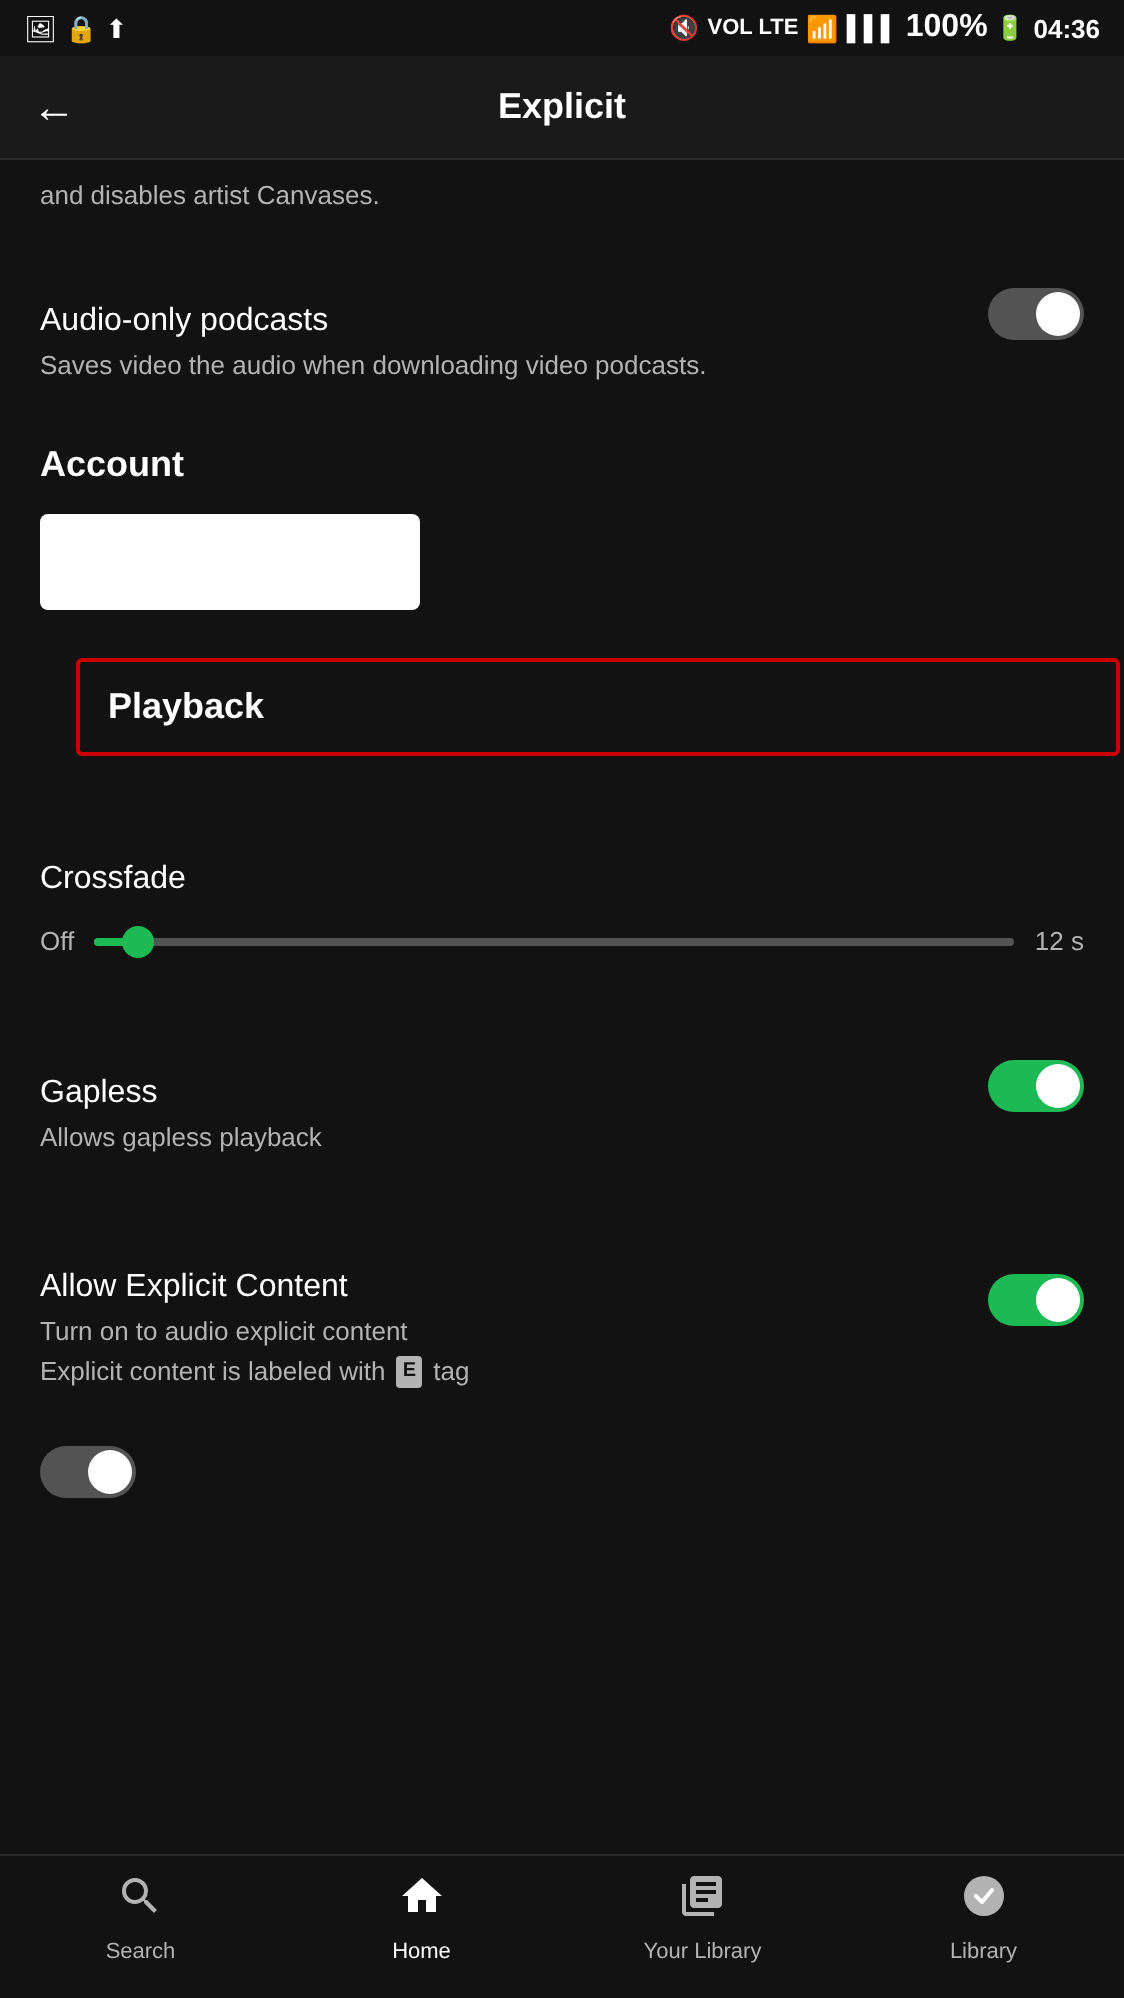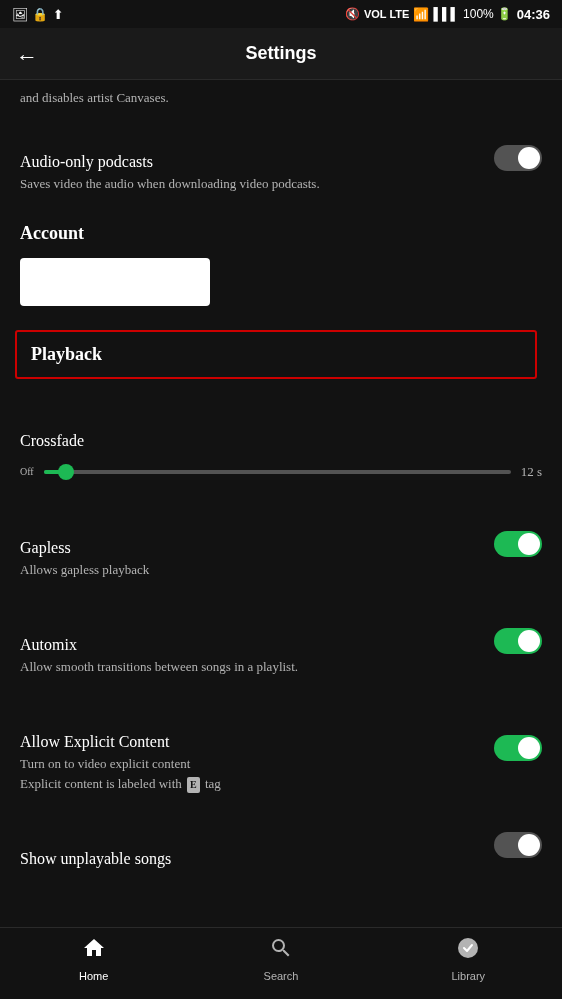--- a/index.html
+++ b/index.html
@@ -61,21 +61,20 @@
       font-weight: 700;
       color: #fff;
     }
 
     
     .main-content {
       flex: 1;
       overflow-y: auto;
       padding: 0;
       background: #121212;
-      font-family: Liberation Serif, serif;
     }
     .main-content::-webkit-scrollbar { display: none; }
 
     .setting-item {
       padding: 14px 20px;
       display: flex;
       align-items: center;
       justify-content: space-between;
     }
 
@@ -141,21 +140,21 @@
     .account-box {
       margin: 4px 20px 14px 20px;
       background: #ffffff;
       border-radius: 4px;
       height: 48px;
       width: 190px;
     }
 
     
     .playback-header {
-      margin: 10px 20px 10px 15px;
+      margin: 10px 20px 10px 38px;
       padding: 12px 14px;
       border: 2.5px solid #cc0000;
       border-radius: 3px;
       font-size: 18px;
       font-weight: 700;
       color: #ffffff;
       display: inline-block;
       width: calc(100% - 40px);
     }
 
@@ -163,21 +162,21 @@
     .crossfade-section {
       padding: 14px 20px 0 20px;
     }
     .crossfade-slider-row {
       display: flex;
       align-items: center;
       gap: 10px;
       padding: 10px 20px 14px 20px;
     }
     .crossfade-off-label {
-      font-size: 10px;
+      font-size: 13px;
       color: #b3b3b3;
     }
     .slider-container {
       flex: 1;
       position: relative;
       height: 20px;
       display: flex;
       align-items: center;
     }
     .slider-track {
@@ -277,29 +276,29 @@
   <div class="status-left">
     <span style="font-size:13px;">🖼</span>
     <span style="font-size:13px;">🔒</span>
     <span style="font-size:13px;">⬆</span>
   </div>
   <div class="status-right">
     <span style="font-size:12px;">🔇</span>
     <span style="font-size:11px; font-weight:600;">VOL LTE</span>
     <span style="font-size:13px;">📶</span>
     <span style="font-size:12px;">▌▌▌</span>
-    <span style="font-size:12px; font-weight:400;">100%</span>
+    <span style="font-size:16px; font-weight:700;">100%</span>
     <span style="font-size:12px;">🔋</span>
     <span style="font-size:13px; font-weight:700;">04:36</span>
   </div>
 </div>
 
 <div class="header">
   <span class="header-back">←</span>
-  <span class="header-title">Settings</span>
+  <span class="header-title">Explicit</span>
 </div>
 
 <div class="main-content">
 
   
   <div class="partial-text">and disables artist Canvases.</div>
 
   
   <div class="setting-item">
     <div class="setting-item-text">
@@ -340,79 +339,75 @@
     <div class="setting-item-text">
       <div class="setting-label">Gapless</div>
       <div class="setting-description">Allows gapless playback</div>
     </div>
     <div class="toggle on">
       <div class="toggle-knob"></div>
     </div>
   </div>
 
   
-  <div class="setting-item">
-    <div class="setting-item-text">
-      <div class="setting-label">Automix</div>
-      <div class="setting-description">Allow smooth transitions between songs in a playlist.</div>
-    </div>
-    <div class="toggle on">
-      <div class="toggle-knob"></div>
-    </div>
-  </div>
 
   
   <div class="setting-item">
     <div class="setting-item-text">
       <div class="setting-label">Allow Explicit Content</div>
-      <div class="setting-description">Turn on to video explicit content</div>
+      <div class="setting-description">Turn on to audio explicit content</div>
       <div class="setting-description">
         <span>Explicit content is labeled with</span>
         <span class="explicit-tag">E</span>
         <span>tag</span>
       </div>
     </div>
     <div class="toggle on">
       <div class="toggle-knob"></div>
     </div>
   </div>
 
   
   <div class="setting-item">
-    <div class="setting-item-text">
-      <div class="setting-label">Show unplayable songs</div>
-    </div>
     <div class="toggle off" style="background:#535353;">
       <div class="toggle-knob" style="right:2px;"></div>
     </div>
   </div>
 
   <div style="height: 20px;"></div>
 </div>
 
 <div class="bottom-nav">
+
+  <div class="nav-item">
+    <div class="nav-icon">
+      <svg class="nav-svg" viewBox="0 0 24 24" fill="#b3b3b3">
+        <path d="M15.5 14h-.79l-.28-.27A6.471 6.471 0 0 0 16 9.5 6.5 6.5 0 1 0 9.5 16c1.61 0 3.09-.59 4.23-1.57l.27.28v.79l5 4.99L20.49 19l-4.99-5zm-6 0C7.01 14 5 11.99 5 9.5S7.01 5 9.5 5 14 7.01 14 9.5 11.99 14 9.5 14z"></path>
+      </svg>
+    </div>
+    <span class="nav-label">Search</span>
+  </div>
 
   <div class="nav-item active">
     <div class="nav-icon">
       <svg class="nav-svg" viewBox="0 0 24 24" fill="white">
         <path d="M10 20v-6h4v6h5v-8h3L12 3 2 12h3v8z"></path>
       </svg>
     </div>
     <span class="nav-label" style="color:#fff;">Home</span>
   </div>
 
   <div class="nav-item">
     <div class="nav-icon">
       <svg class="nav-svg" viewBox="0 0 24 24" fill="#b3b3b3">
-        <path d="M15.5 14h-.79l-.28-.27A6.471 6.471 0 0 0 16 9.5 6.5 6.5 0 1 0 9.5 16c1.61 0 3.09-.59 4.23-1.57l.27.28v.79l5 4.99L20.49 19l-4.99-5zm-6 0C7.01 14 5 11.99 5 9.5S7.01 5 9.5 5 14 7.01 14 9.5 11.99 14 9.5 14z"></path>
+        <path d="M4 6H2v14c0 1.1.9 2 2 2h14v-2H4V6zm16-4H8c-1.1 0-2 .9-2 2v12c0 1.1.9 2 2 2h12c1.1 0 2-.9 2-2V4c0-1.1-.9-2-2-2zm-1 9H9V9h10v2zm-4 4H9v-2h6v2zm4-8H9V5h10v2z"></path>
       </svg>
     </div>
-    <span class="nav-label">Search</span>
-  </div>
-
+    <span class="nav-label">Your Library</span>
+  </div>
 
   <div class="nav-item">
     <div class="nav-icon">
       <svg class="nav-svg" viewBox="0 0 24 24" fill="#b3b3b3">
         <circle cx="12" cy="12" r="10"></circle>
         <path d="M8 12l3 3 5-6" stroke="white" stroke-width="2" fill="none" stroke-linecap="round" stroke-linejoin="round"></path>
       </svg>
     </div>
     <span class="nav-label">Library</span>
   </div>

